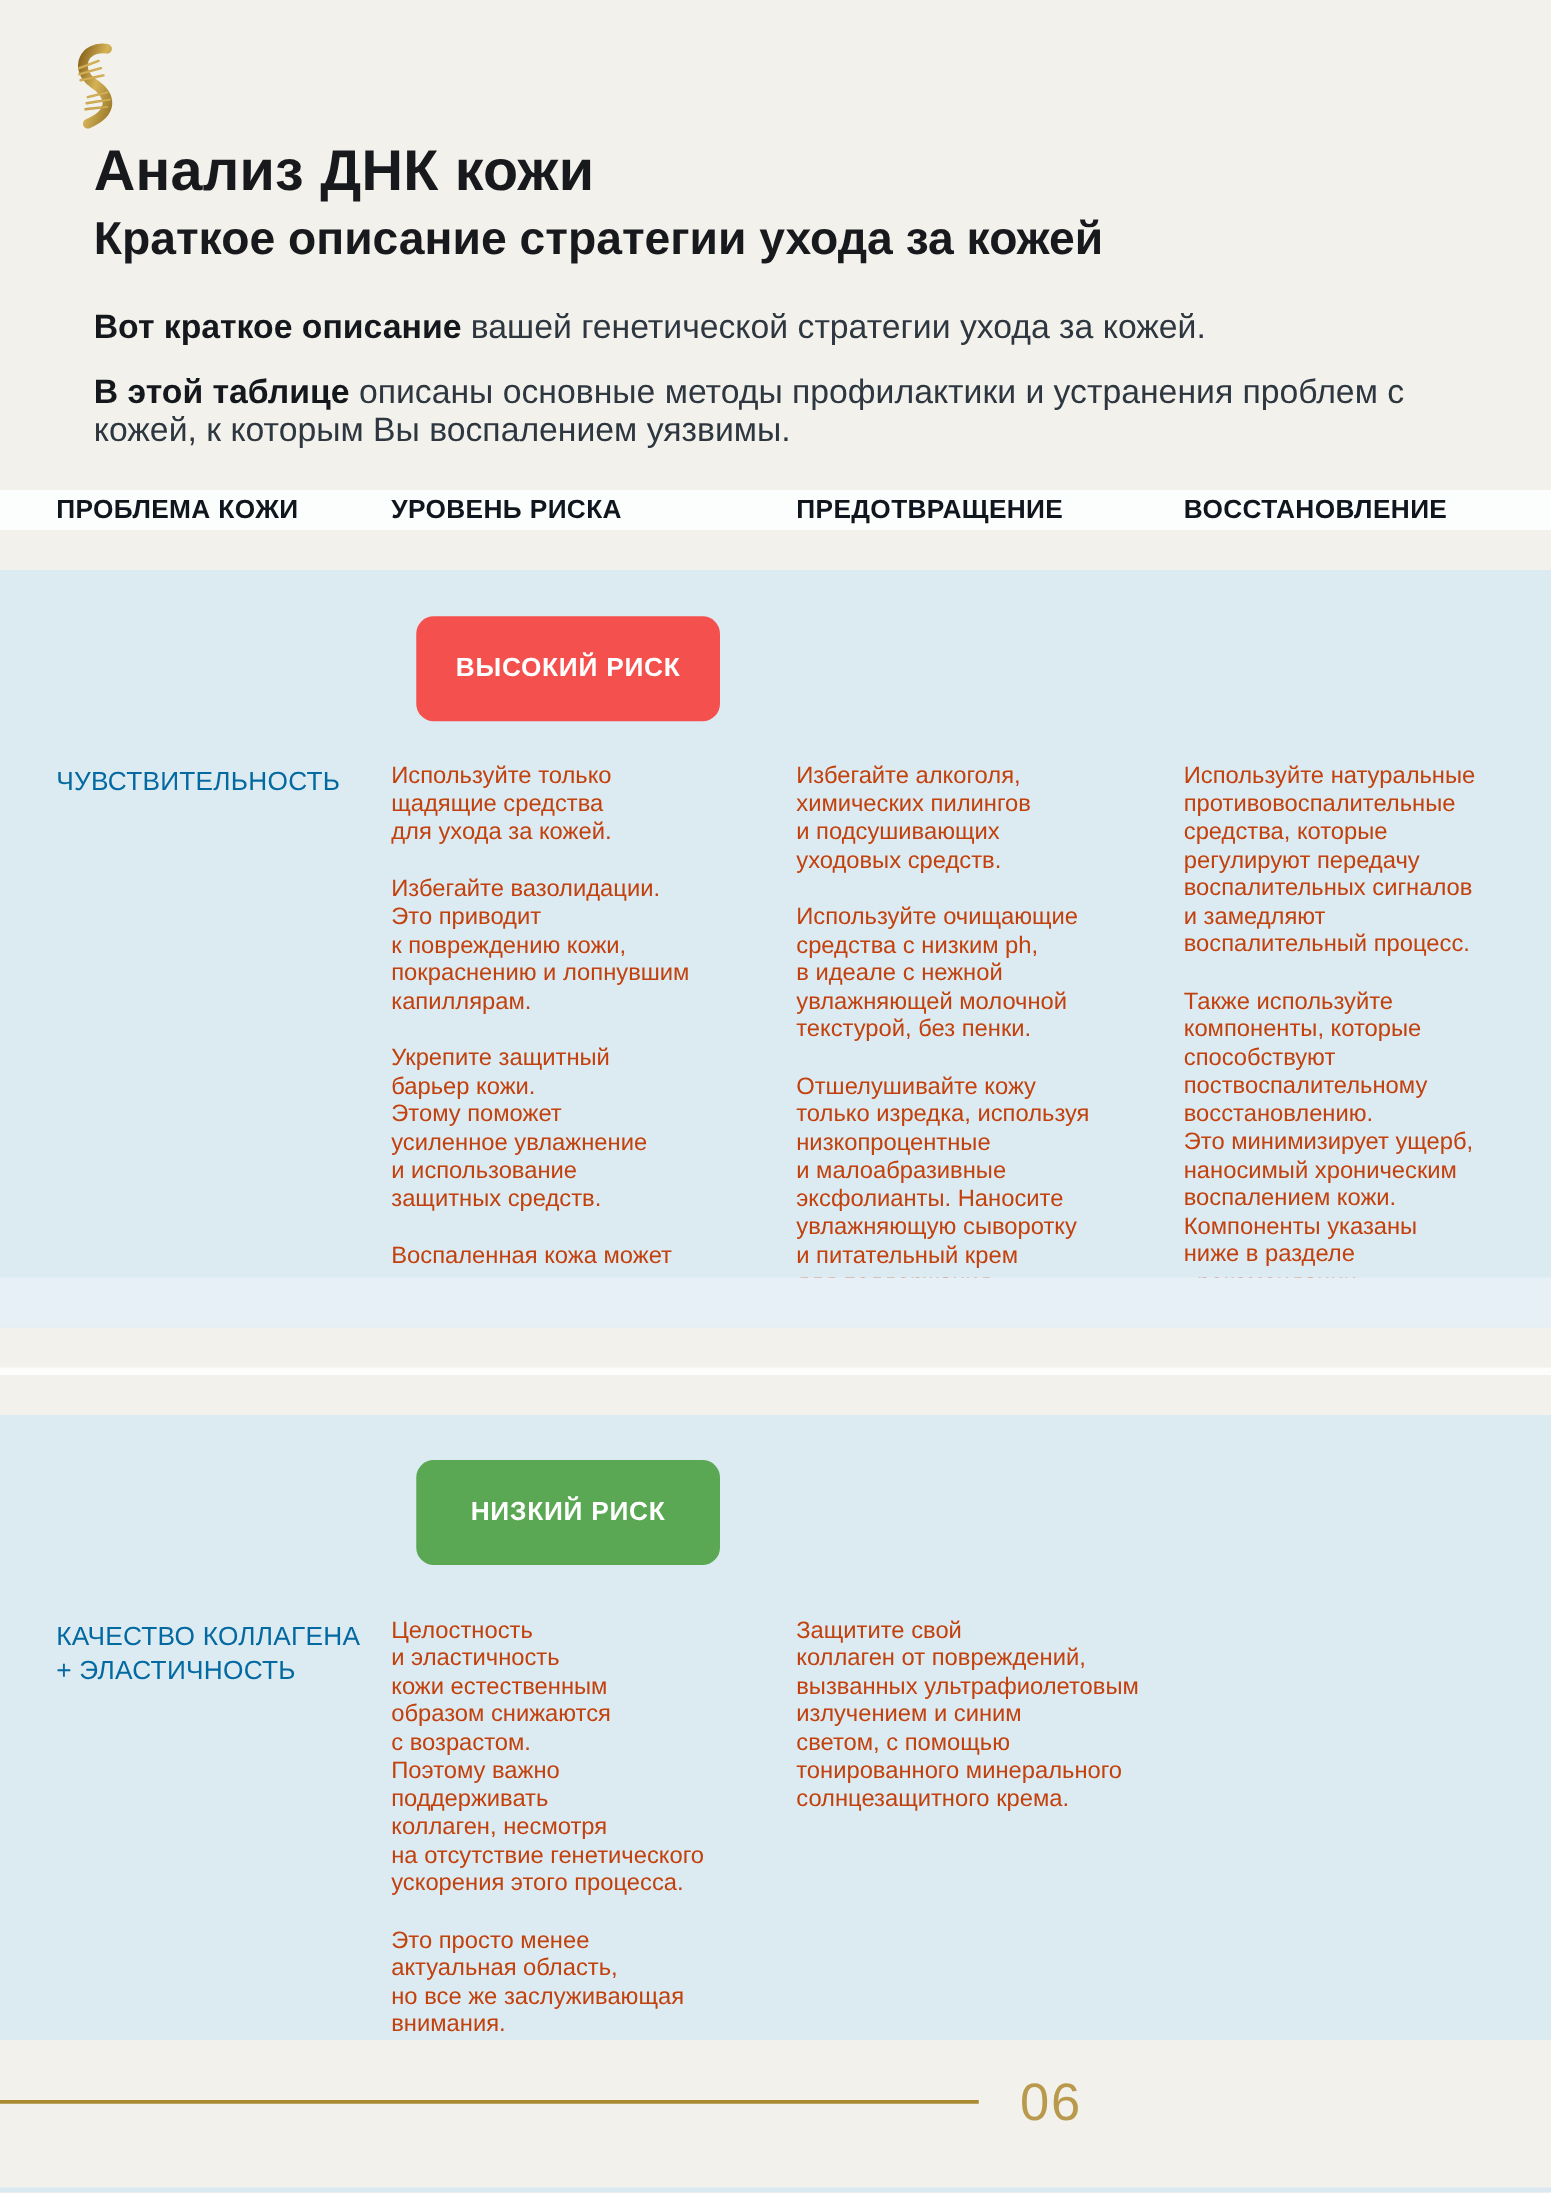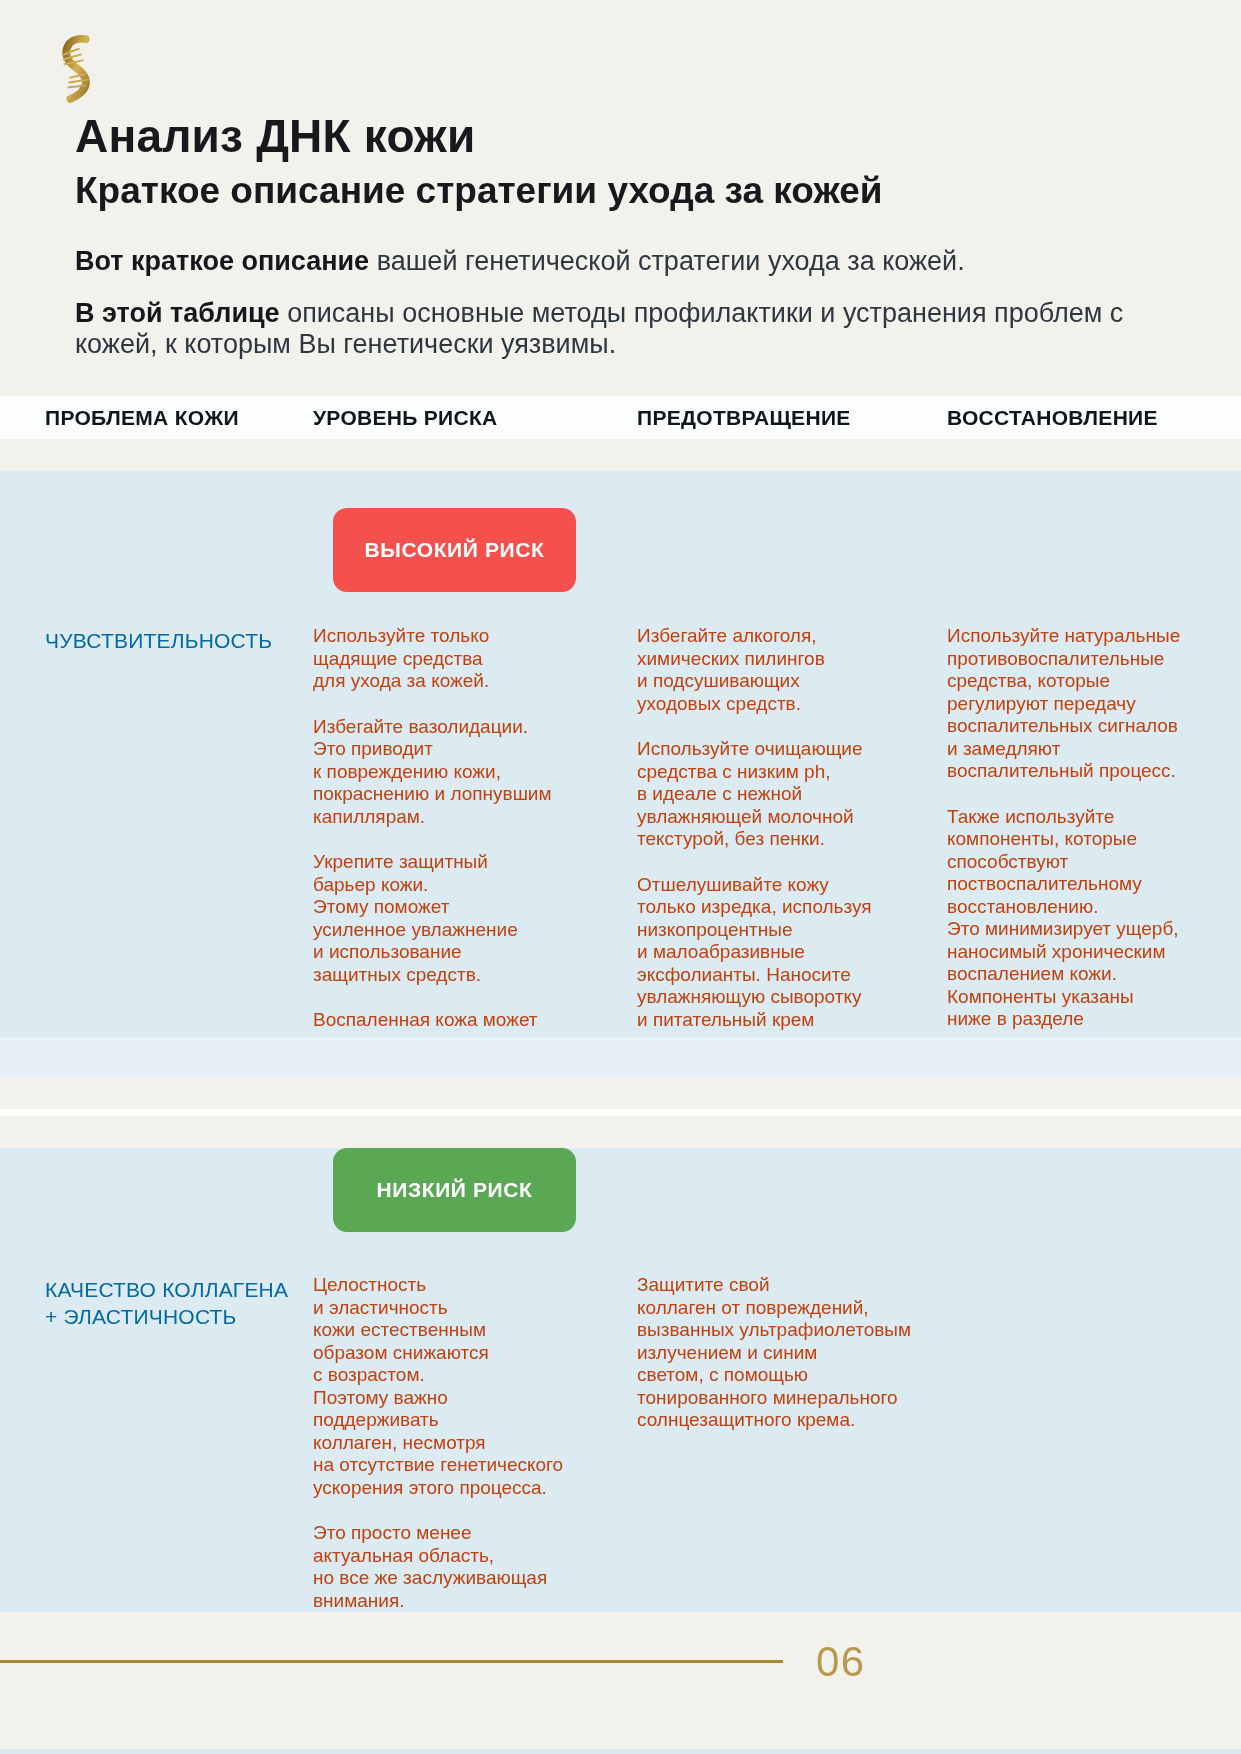--- a/index.html
+++ b/index.html
@@ -28,21 +28,21 @@
   }
   .th{font-size:21px;font-weight:700;color:#10161d;letter-spacing:.3px;}
 
   
   .section{background:#dceaf2;position:relative;}
   .section--high{height:622px;}
   .section--high .lighter-band{position:absolute;left:0;bottom:0;width:100%;height:40px;background:#e6f0f6;}
   .section--low{height:513px;}
   .badge-row{display:grid;grid-template-columns:268px auto;padding-left:45px;box-sizing:border-box;}
   .section--high .badge-row{padding-top:37px;}
-  .section--low .badge-row{text-align:right;}
+  .section--low .badge-row{padding-top:36px;text-align:right;}
   .badge{
     width:243px;height:84px;border-radius:14px;margin-left:20px;
     display:flex;align-items:center;justify-content:center;
     color:#ffffff;font-size:21px;font-weight:700;letter-spacing:.6px;
   }
   .content-row{
     display:grid;grid-template-columns:268px 324px 310px auto;
     padding:0 45px;box-sizing:border-box;position:relative;
   }
   .section--high .content-row{padding-top:33px;}
@@ -86,21 +86,21 @@
           <path d="M17 26 L35 21"></path>
           <path d="M18 31 L37 27"></path>
         <path d="M24 45 L40 41"></path>
           <path d="M23 50 L42 47"></path>
           <path d="M22 55 L40 53"></path>
       </g>
     </svg>
     <h1 class="title">Анализ ДНК кожи</h1>
     <h2 class="subtitle">Краткое описание стратегии ухода за кожей</h2>
     <p class="intro"><span class="lead">Вот краткое описание</span><span> вашей генетической стратегии ухода за кожей.</span></p>
-    <p class="intro"><span class="lead">В этой таблице</span><span> описаны основные методы профилактики и устранения проблем с кожей, к которым Вы генетически уязвимы.</span></p>
+    <p class="intro"><span class="lead">В этой таблице</span><span> описаны основные методы профилактики и устранения проблем с кожей, к которым Вы воспалением уязвимы.</span></p>
   </div>
 
   <div class="thead">
     <div class="th">ПРОБЛЕМА КОЖИ</div>
     <div class="th">УРОВЕНЬ РИСКА</div>
     <div class="th">ПРЕДОТВРАЩЕНИЕ</div>
     <div class="th">ВОССТАНОВЛЕНИЕ</div>
   </div>
 
   <section class="section section--high">

